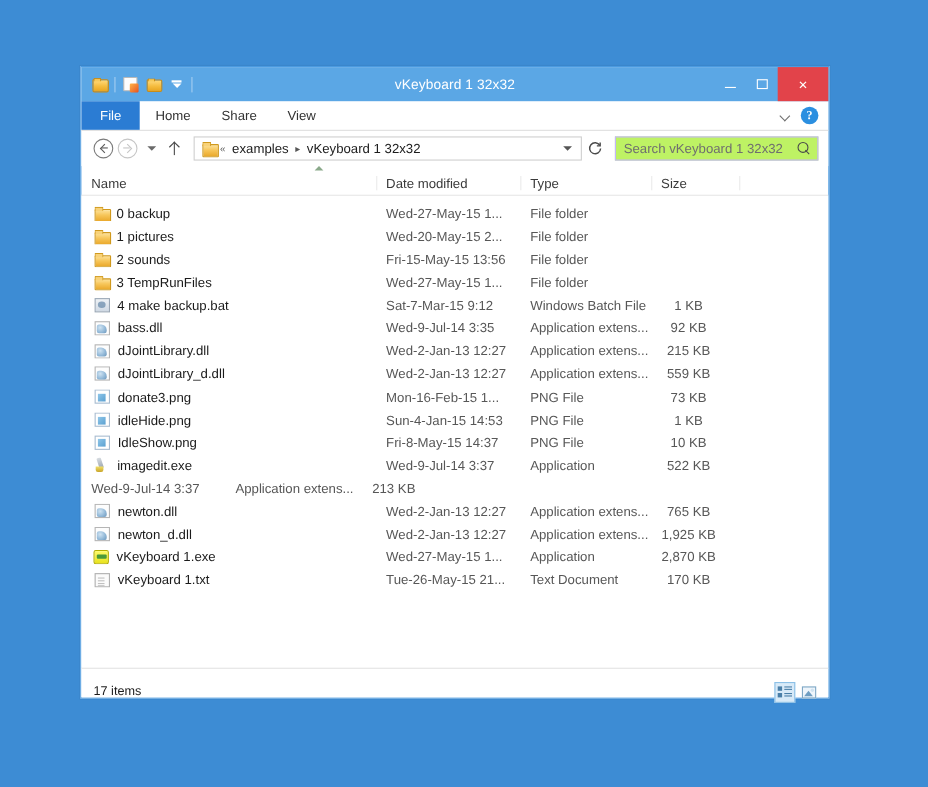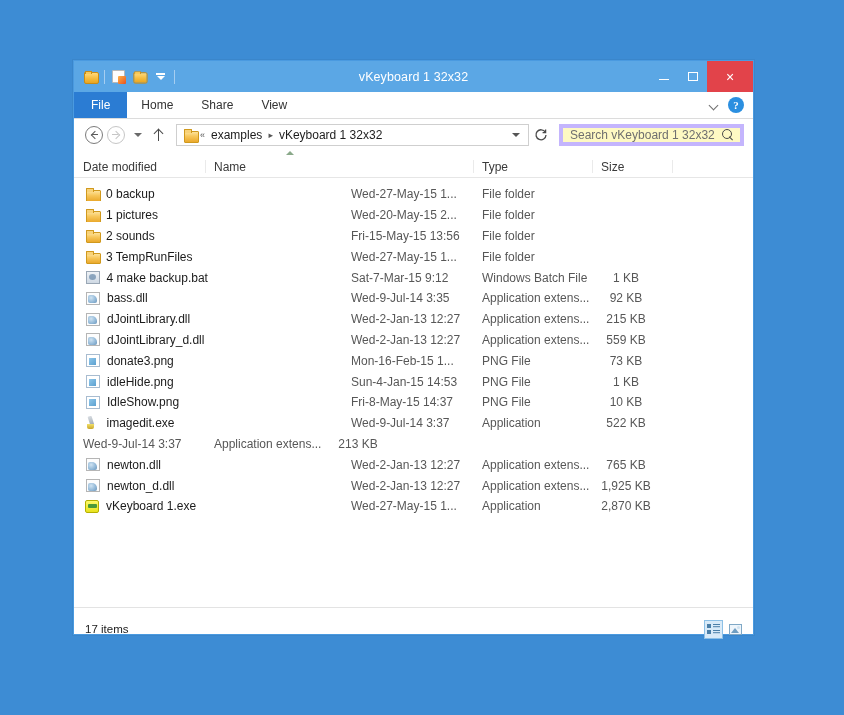--- a/index.html
+++ b/index.html
@@ -308,26 +308,26 @@
   .refresh {
     width: 22px; height: 22px;
     display:flex;align-items:center;justify-content:center;
     margin-left: 1px;
   }
   .refresh svg { display:block; }
 
   .searchbox {
     width: 185px;
     height: 22px;
-    border: 4px solid #c4b5fd;
+    border: 1px solid #c4b5fd;
     display: flex;
     align-items: center;
     padding: 0 5px 0 7px;
     margin-left: 7px;
-    background:#fef9c3;
+    background:#bef264;
   }
   .search-ph {
     font-size: 12px;
     color: #6f6f6f;
     white-space: nowrap;
     overflow: hidden;
   }
   .mag {
     margin-left: auto;
     width: 13px; height: 13px;
@@ -669,22 +669,22 @@
     </div>
 
     <div class="searchbox">
       <span class="search-ph">Search vKeyboard 1 32x32</span>
       <span class="mag"></span>
     </div>
   </div>
 
   <div class="colhead">
     <div class="sort-tri"></div>
+    <div class="ch ch-name">Name</div>
     <div class="ch ch-date">Date modified</div>
-    <div class="ch ch-name">Name</div>
     <div class="ch ch-type">Type</div>
     <div class="ch ch-size">Size</div>
     <div class="ch ch-end"></div>
   </div>
 
   <div class="filelist" id="filelist">
       <div class="row">
         <div class="c-name">
           <span class="ico folder"></span>
           <span>0 backup</span>
@@ -816,20 +816,29 @@
         <div class="c-size">1,925 KB</div>
       </div>
       <div class="row">
         <div class="c-name">
           <span class="ico vkey"></span>
           <span>vKeyboard 1.exe</span>
         </div>
         <div class="c-date">Wed-27-May-15 1...</div>
         <div class="c-type">Application</div>
         <div class="c-size">2,870 KB</div>
+      </div>
+      <div class="row">
+        <div class="c-name">
+          <span class="ico txt"></span>
+          <span>vKeyboard 1.txt</span>
+        </div>
+        <div class="c-date">Tue-26-May-15 21...</div>
+        <div class="c-type">Text Document</div>
+        <div class="c-size">170 KB</div>
       </div>
     </div>
 
   <div class="statusbar">
     <span class="status-text">17 items</span>
     <div class="viewtoggles">
       <div class="vt active">
           <div class="vt-details"></div>
         </div>
       <div class="vt">

